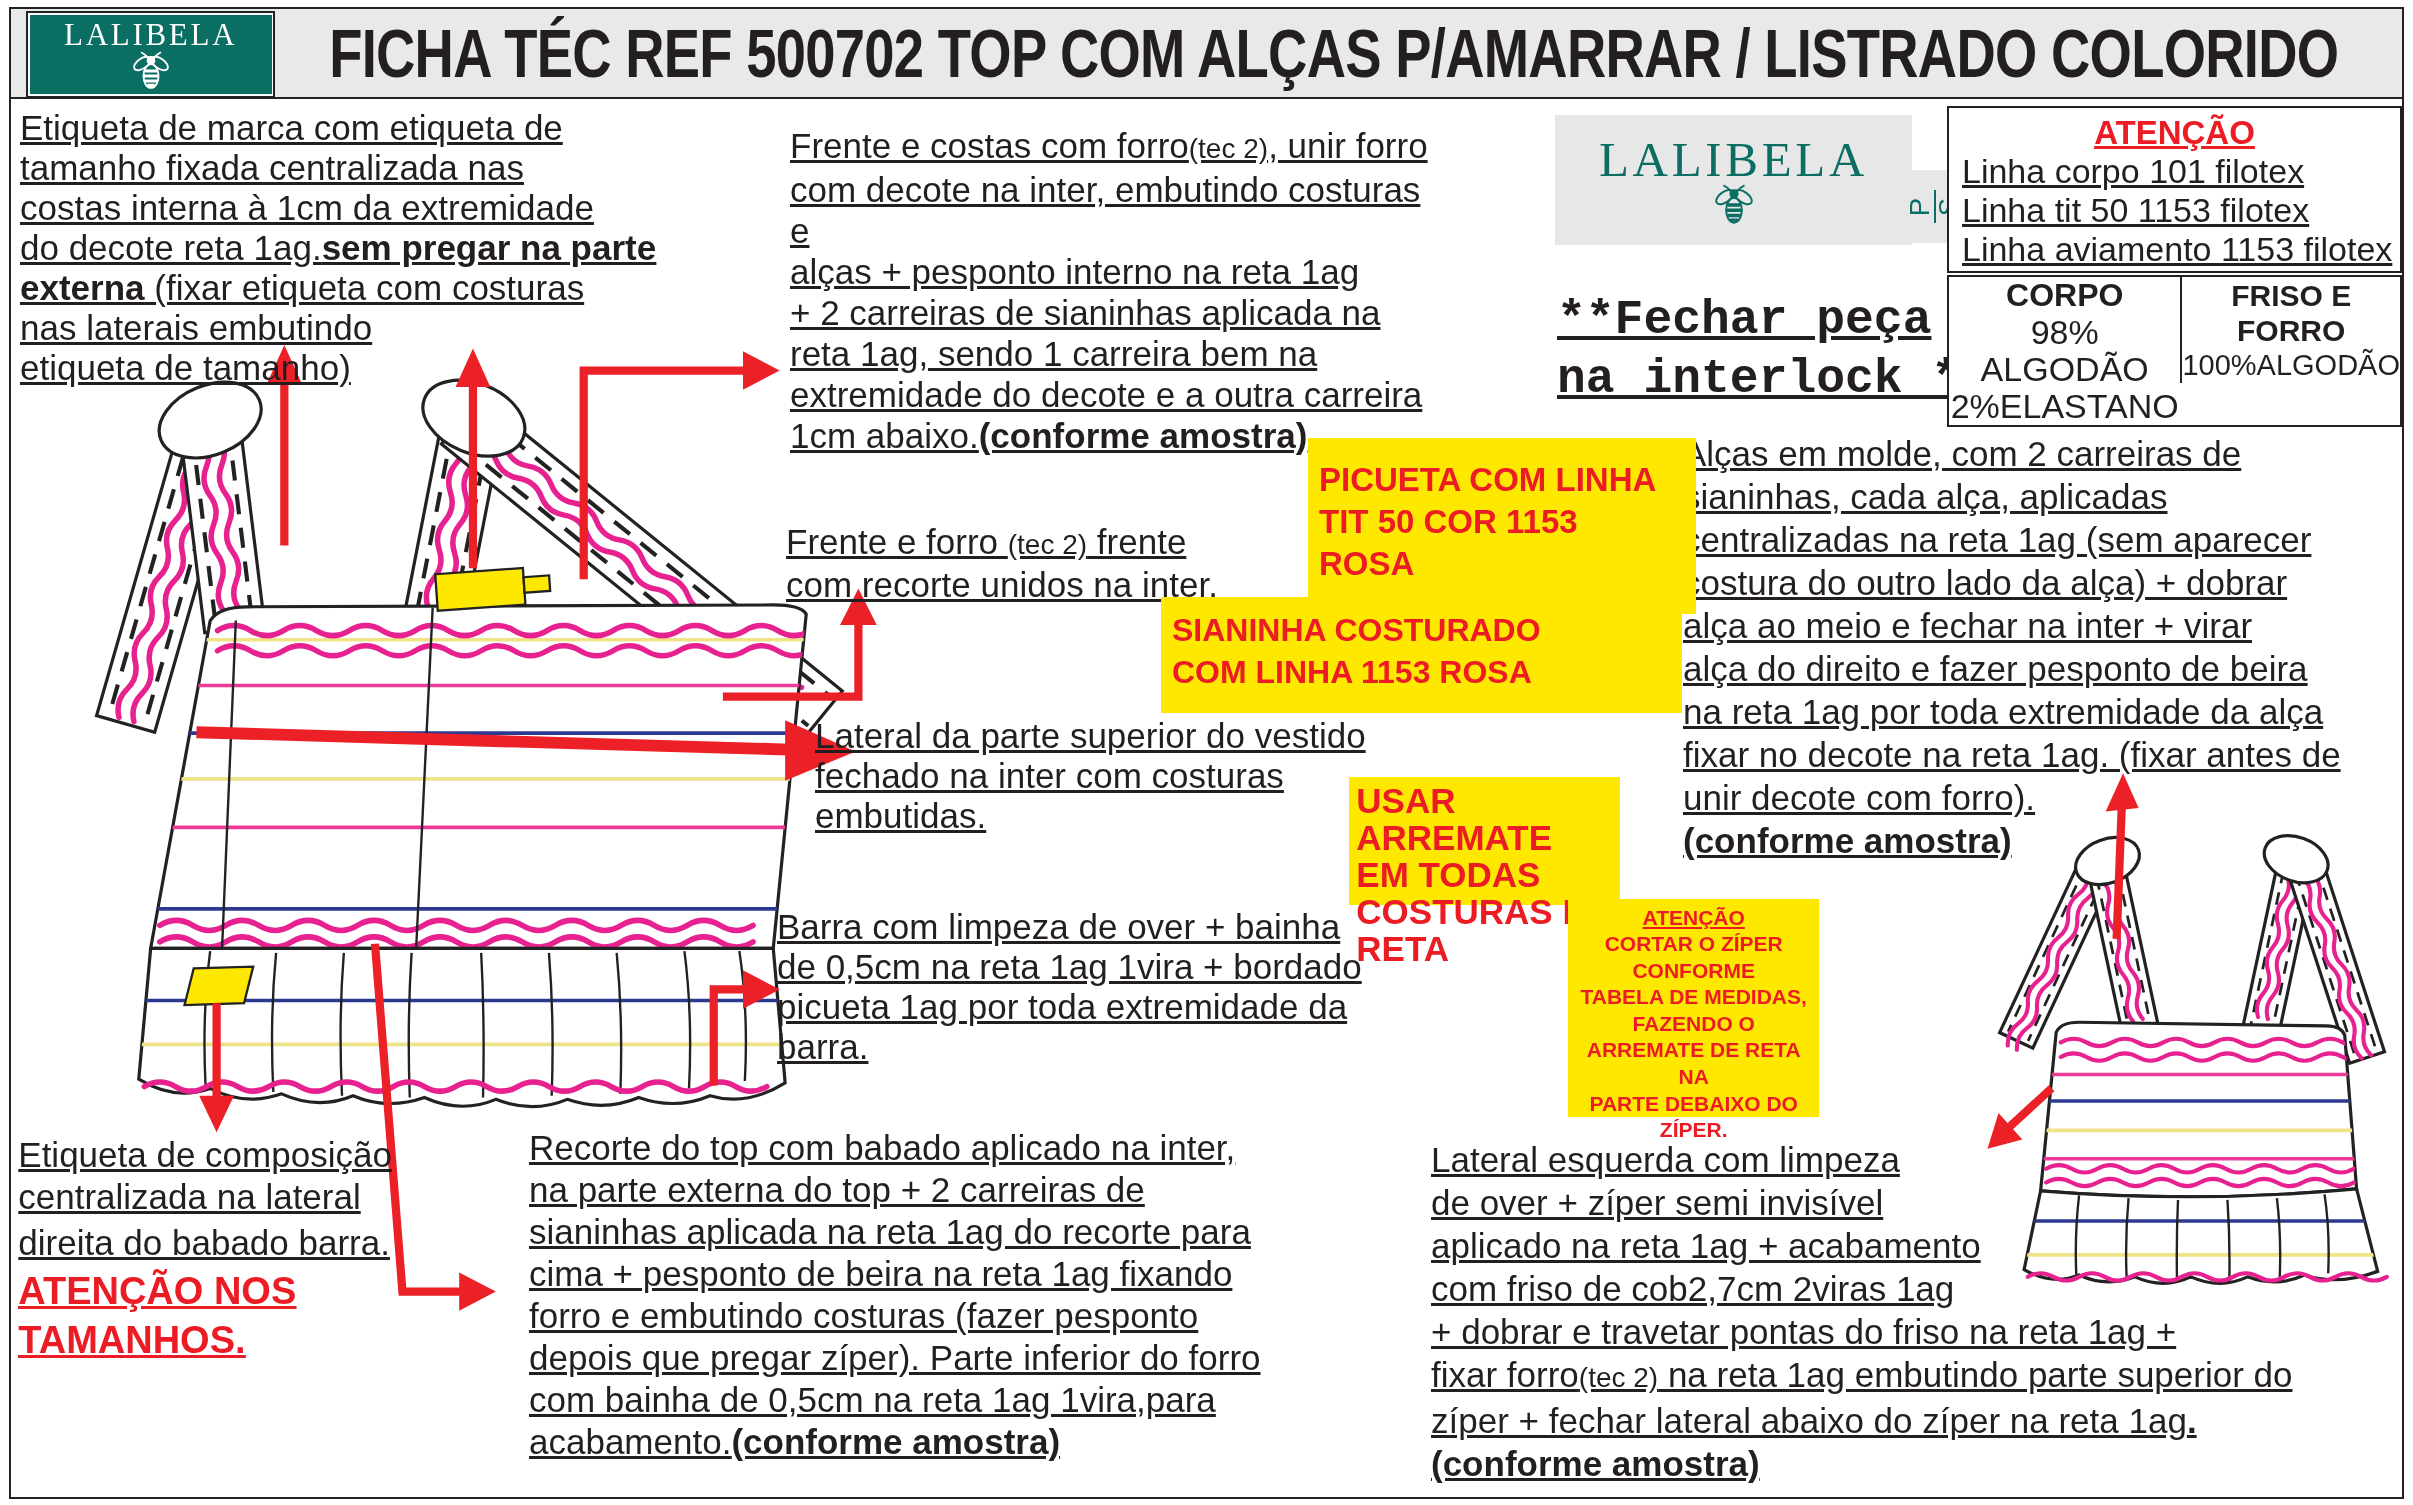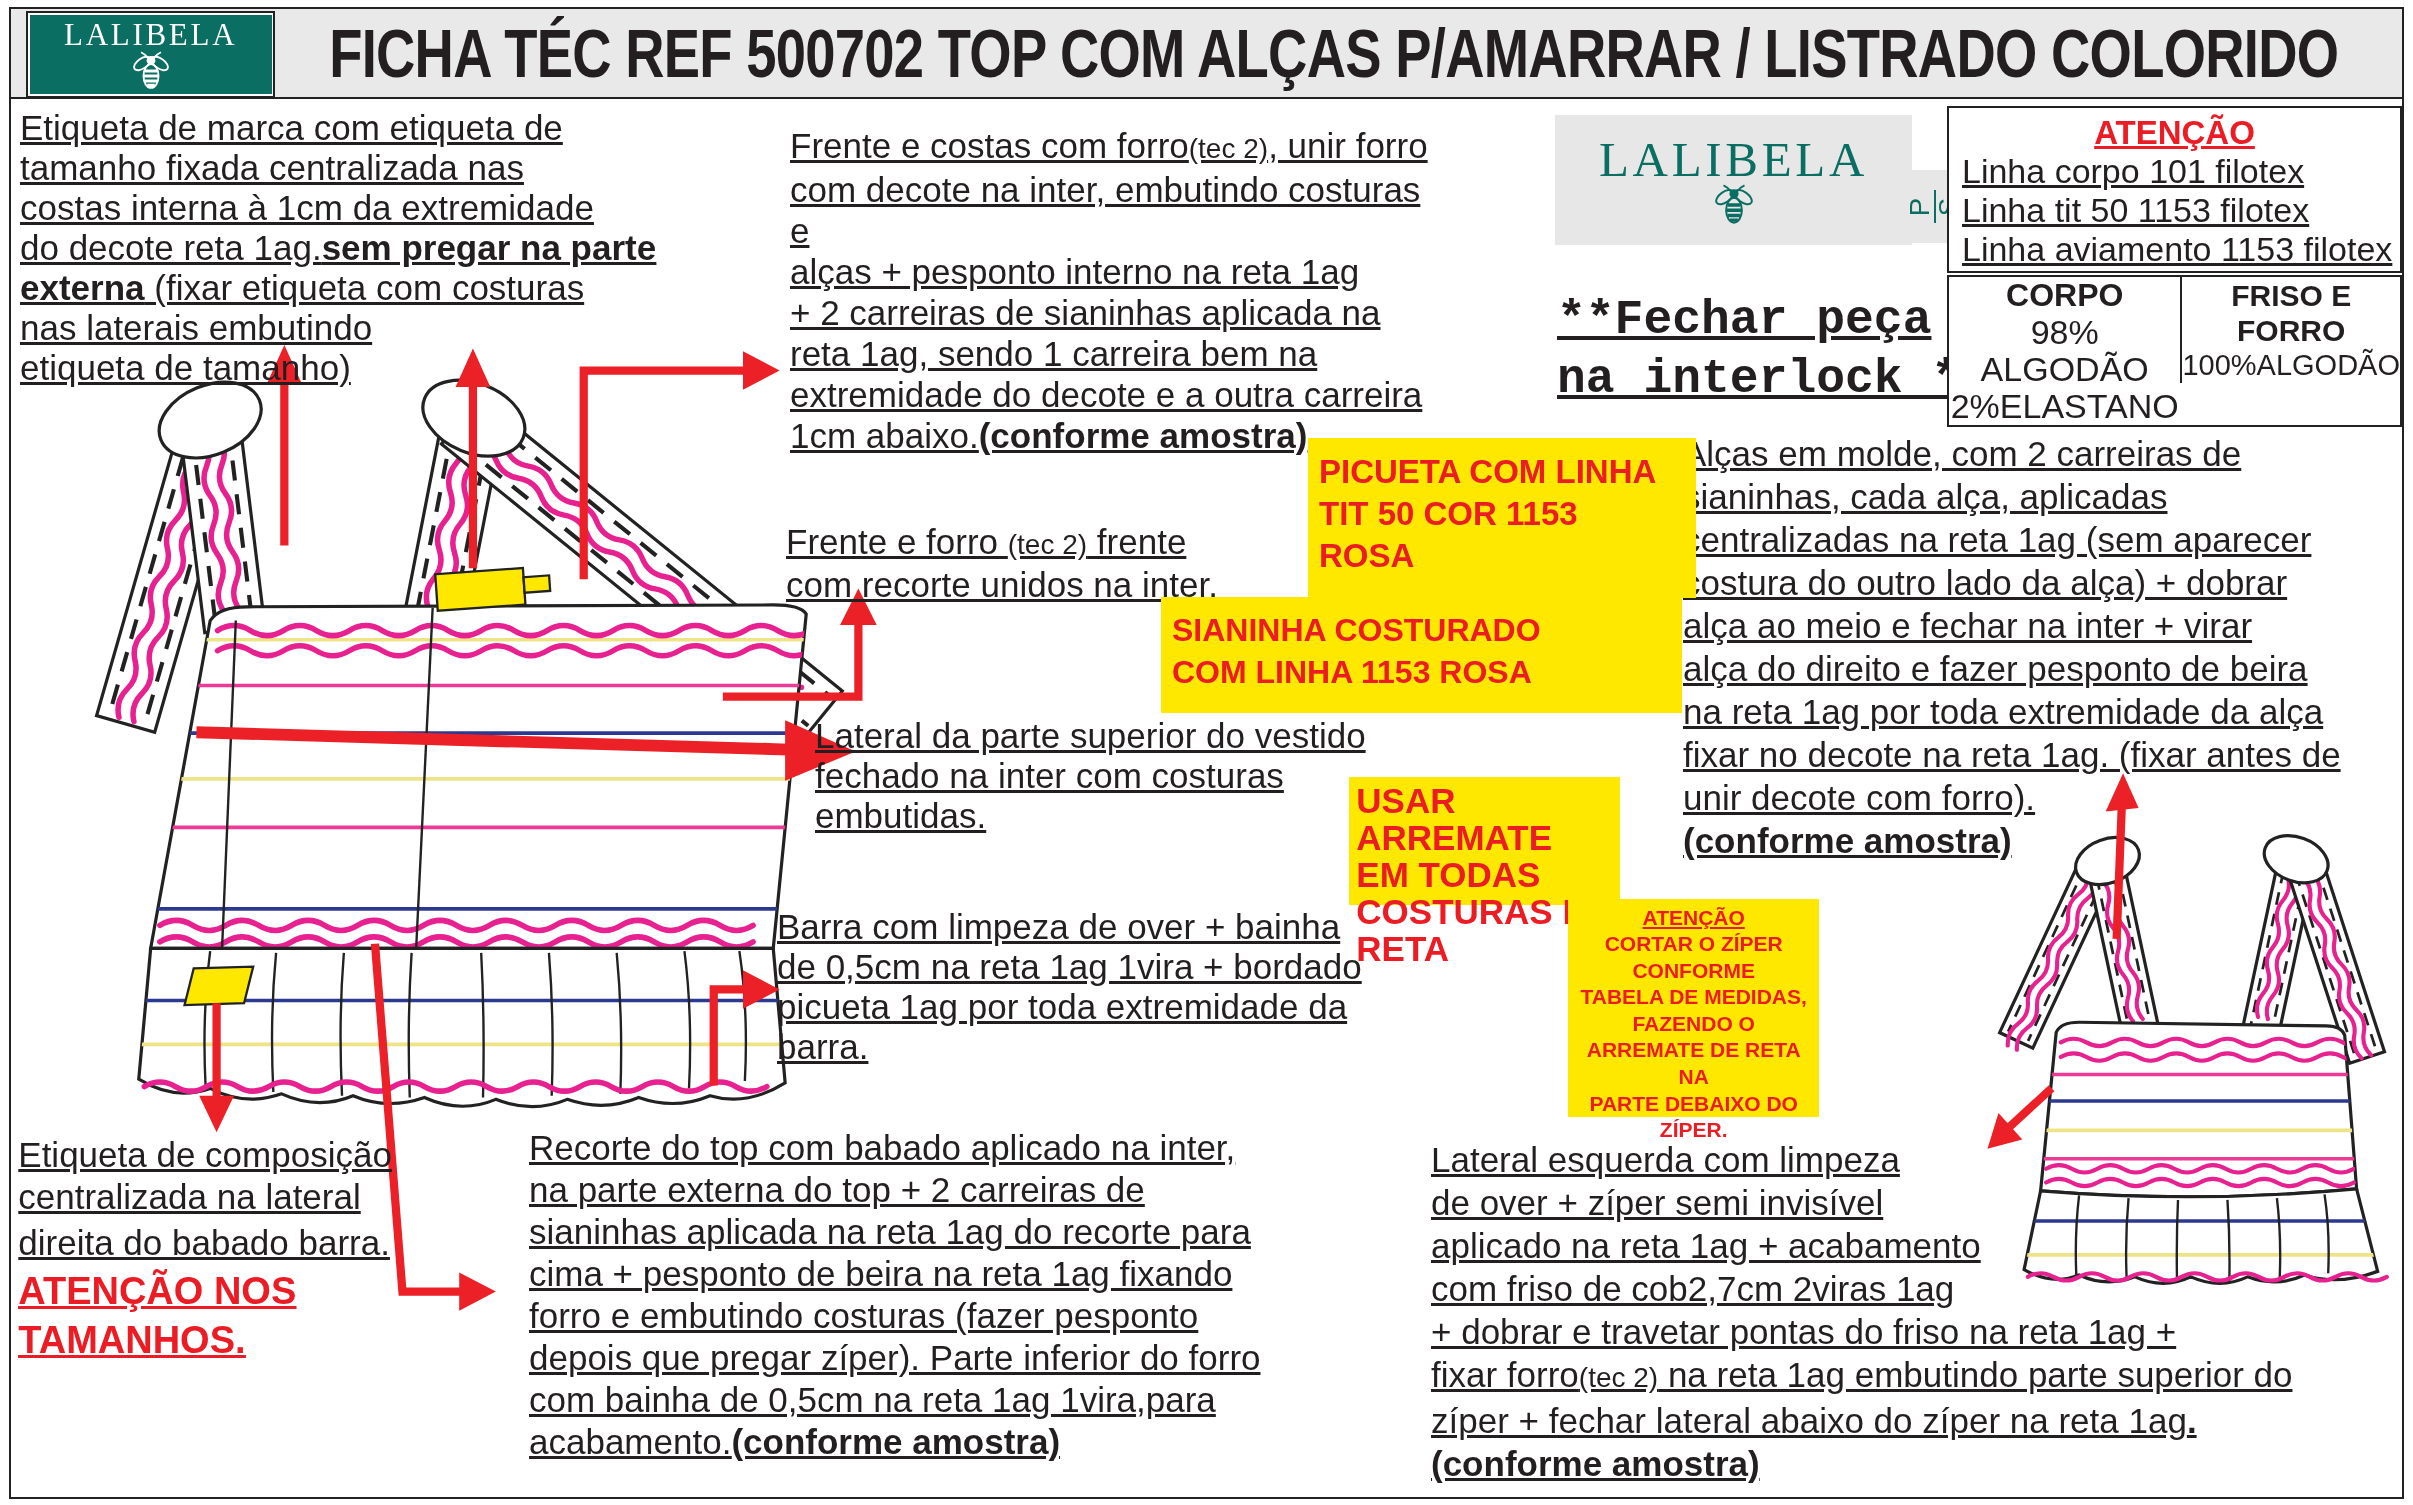--- a/index.html
+++ b/index.html
@@ -316,21 +316,21 @@
 
   <div class="para" style="left:1431px;top:1138px;width:985px;line-height:43px"><span>Lateral esquerda com limpeza
 de over + zíper semi invisível
 aplicado na reta 1ag + acabamento
 com friso de cob2,7cm 2viras 1ag
 + dobrar e travetar pontas do friso na reta 1ag +
 fixar forro</span><span class="small">(tec 2)</span><span> na reta 1ag embutindo parte superior do
 zíper + fechar lateral abaixo do zíper na reta 1ag</span><span class="bold">.
 (conforme amostra)</span></div>
 
-  <div class="ybox" style="left:1308px;top:438px;width:366px;height:134px;font-size:33px;line-height:42px;padding:13px 11px">PICUETA COM LINHA
+  <div class="ybox" style="left:1308px;top:438px;width:366px;height:134px;font-size:33px;line-height:42px;padding:21px 11px">PICUETA COM LINHA
 TIT 50 COR 1153
 ROSA</div>
 
   <div class="ybox" style="left:1161px;top:597px;width:499px;height:92px;font-size:32px;line-height:42px;padding:12px 11px">SIANINHA COSTURADO
 COM LINHA 1153 ROSA</div>
 
   <div class="ybox" style="left:1349px;top:777px;width:256px;height:119px;font-size:35px;line-height:37px;padding:4.6px 7.3px">USAR ARREMATE
 EM TODAS
 COSTURAS DE RETA</div>
 

